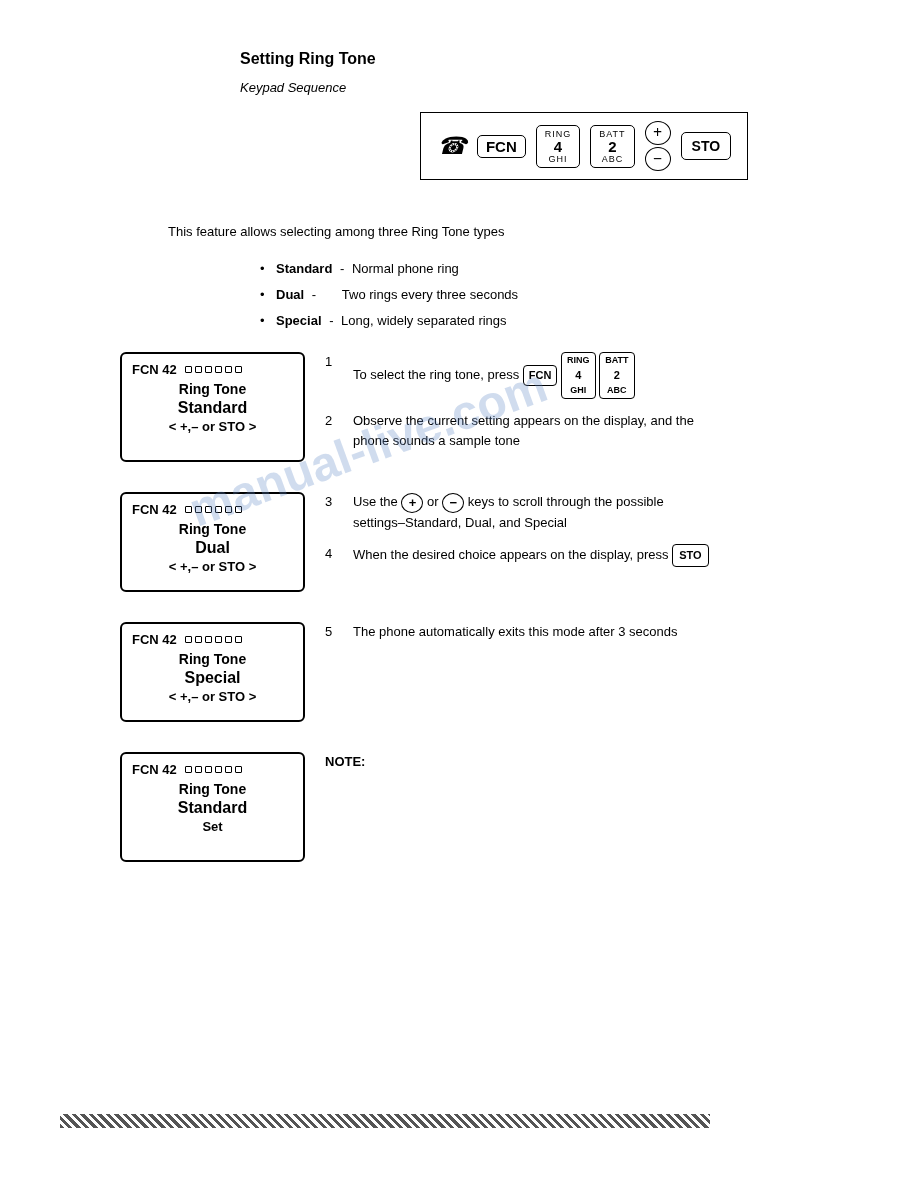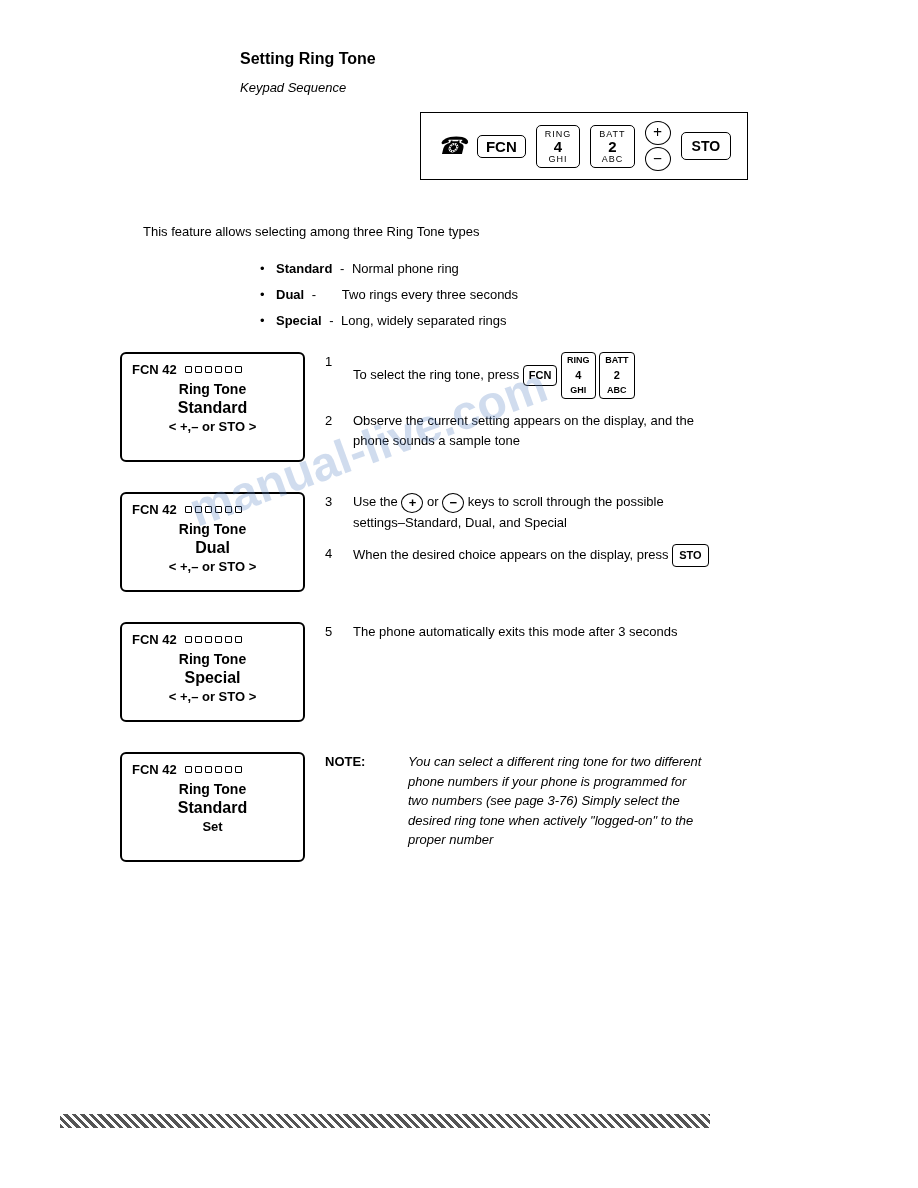--- a/index.html
+++ b/index.html
@@ -112,21 +112,21 @@
       align-items: center;
       justify-content: center;
       font-size: 16px;
       font-weight: bold;
     }
 
     
     .desc-text {
       font-family: Arial, Helvetica, sans-serif;
       font-size: 13px;
-      margin-left: 83px;
+      margin-left: 108px;
       margin-bottom: 14px;
       line-height: 1.5;
     }
 
     
     .bullet-list {
       margin-left: 200px;
       margin-bottom: 18px;
       font-family: Arial, Helvetica, sans-serif;
       font-size: 13px;
@@ -564,21 +564,20 @@
             <div class="lcd-dot"></div>
           </div>
         </div>
         <div class="lcd-line2">Ring Tone</div>
         <div class="lcd-line3">Standard</div>
         <div class="lcd-line4">Set</div>
       </div>
 
       <div style="margin-left: 20px; flex: 1; display: flex; gap: 3px;">
         <span class="note-label">NOTE:</span>
-        <span class="note-text">You can select a different ring tone for two different phone numbers if your phone is programmed for two numbers (see page 3-76)  Simply select the desired ring tone when actively "logged-on" to the proper number</span>
       </div>
     </div>
 
   </div>
 
   <div class="watermark">manual-live.com</div>
 
   <div class="bottom-border"></div>
 
 

